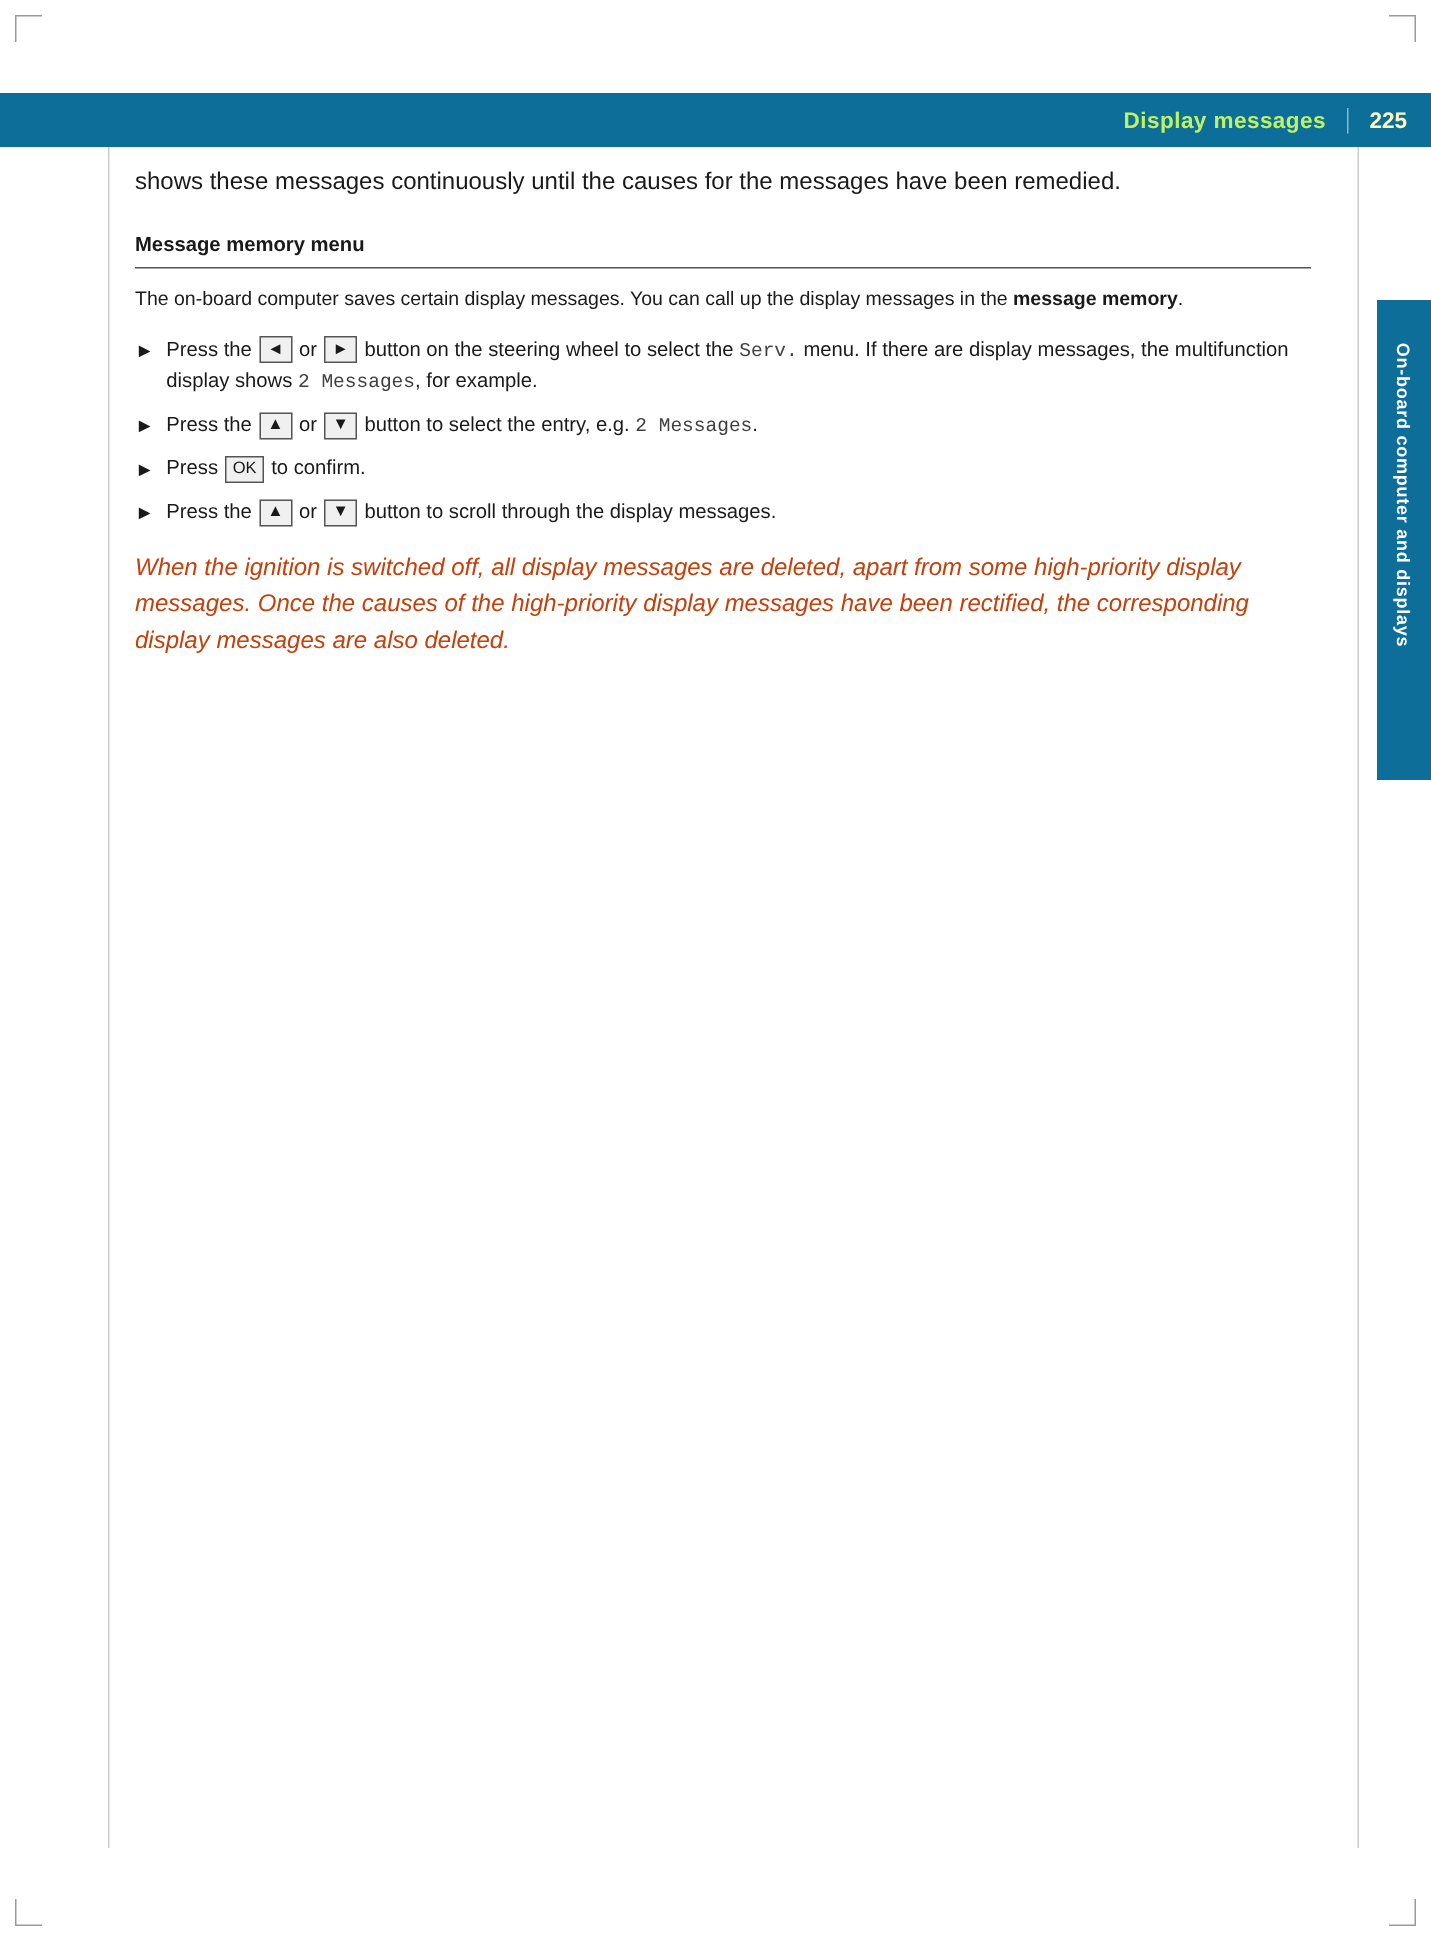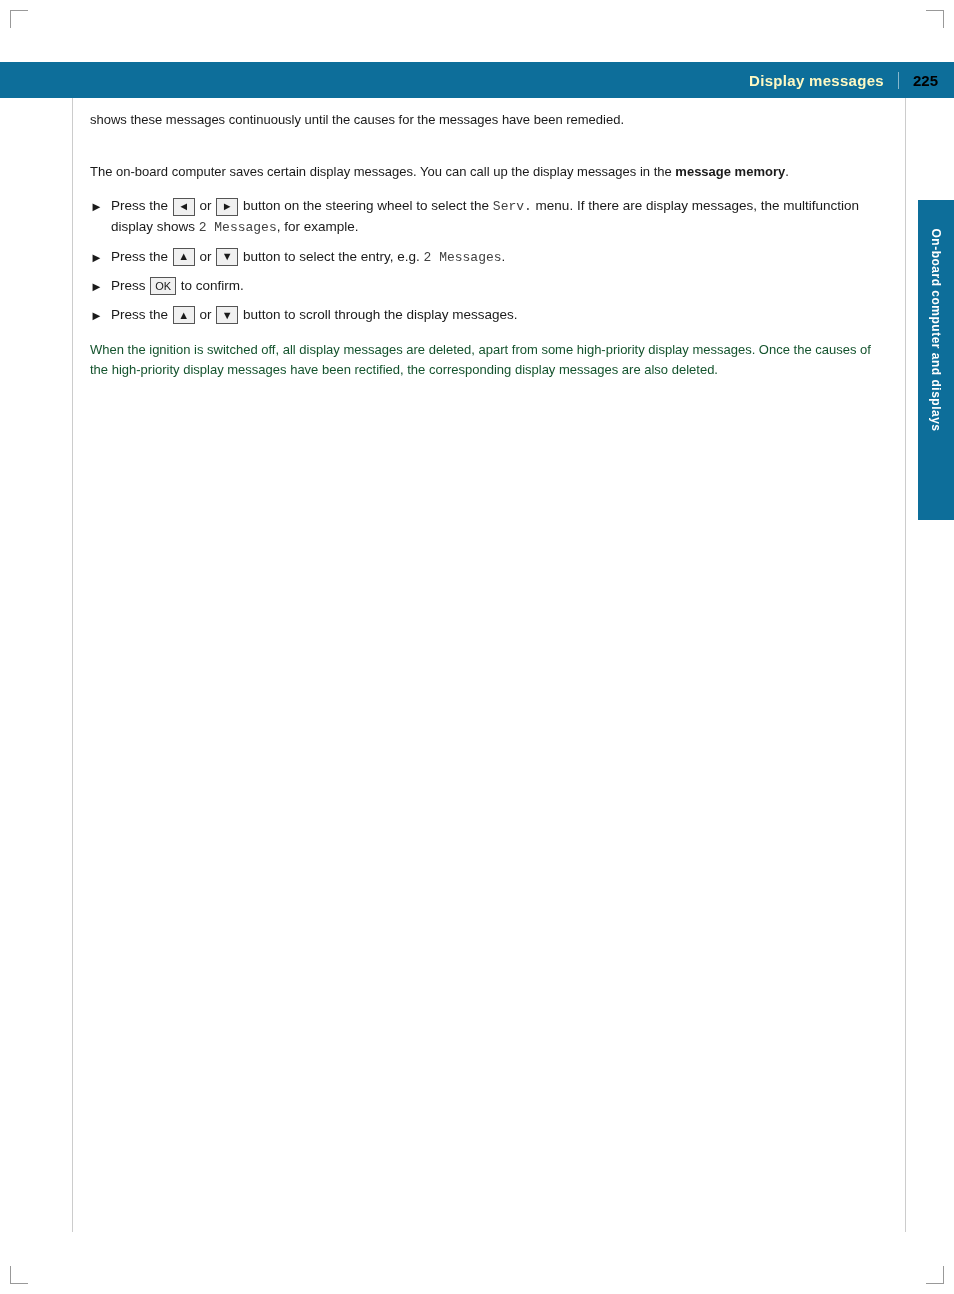--- a/index.html
+++ b/index.html
@@ -36,28 +36,28 @@
       right: 0;
       height: 36px;
       background: #0d6e9a;
       display: flex;
       align-items: center;
       justify-content: flex-end;
       padding-right: 16px;
     }
 
     .header-title {
+      color: #bef264;
+      font-size: 15px;
+      font-weight: bold;
+      letter-spacing: 0.3px;
+    }
+
+    .page-number {
       color: #fef9c3;
-      font-size: 15px;
-      font-weight: bold;
-      letter-spacing: 0.3px;
-    }
-
-    .page-number {
-      color: #000000;
       font-size: 15px;
       font-weight: bold;
       margin-left: 14px;
       padding-left: 14px;
       border-left: 1px solid rgba(255,255,255,0.5);
     }
 
     
     .side-label {
       position: absolute;
@@ -93,23 +93,23 @@
     
     .content {
       position: absolute;
       top: 110px;
       left: 90px;
       right: 80px;
       line-height: 1.55;
     }
 
     .intro-text {
-      font-size: 13px;
-      color: #1a1a1a;
-      margin-bottom: 32px;
+      font-size: 16px;
+      color: #1a1a1a;
+      margin-bottom: 18px;
       line-height: 1.55;
     }
 
     
     .section-heading {
       font-size: 13.5px;
       font-weight: bold;
       color: #1a1a1a;
       border-bottom: 1.5px solid #555;
       padding-bottom: 4px;
@@ -172,23 +172,24 @@
     }
 
     
     .menu-name {
       font-family: 'Courier New', Courier, monospace;
       font-size: 13px;
       color: #404040;
     }
 
     .closing-text {
-      font-size: 13px;
-      color: #14532d;
-      line-height: 1.55;
+      font-size: 16px;
+      color: #c2410c;
+      line-height: 1.55;
+      font-style: italic;
     }
 
     
     .left-line {
       position: absolute;
       left: 72px;
       top: 62px;
       bottom: 62px;
       width: 1px;
       background: #cccccc;
@@ -223,20 +224,21 @@
 <div class="side-label">
   <span class="side-label-text">On-board computer and displays</span>
 </div>
 
 <div class="side-accent"></div>
 
 <div class="content">
 
   <p class="intro-text">shows these messages continuously until the causes for the messages have been remedied.</p>
 
+  <div class="section-heading">Message memory menu</div>
 
   <p class="section-body">
     <span>The on-board computer saves certain display messages. You can call up the display messages in the </span><span class="bold-inline">message memory</span><span>.</span>
   </p>
 
   <ul class="bullet-list">
 
     <li class="bullet-item">
       <span class="bullet-arrow">►</span>
       <span class="bullet-text">

